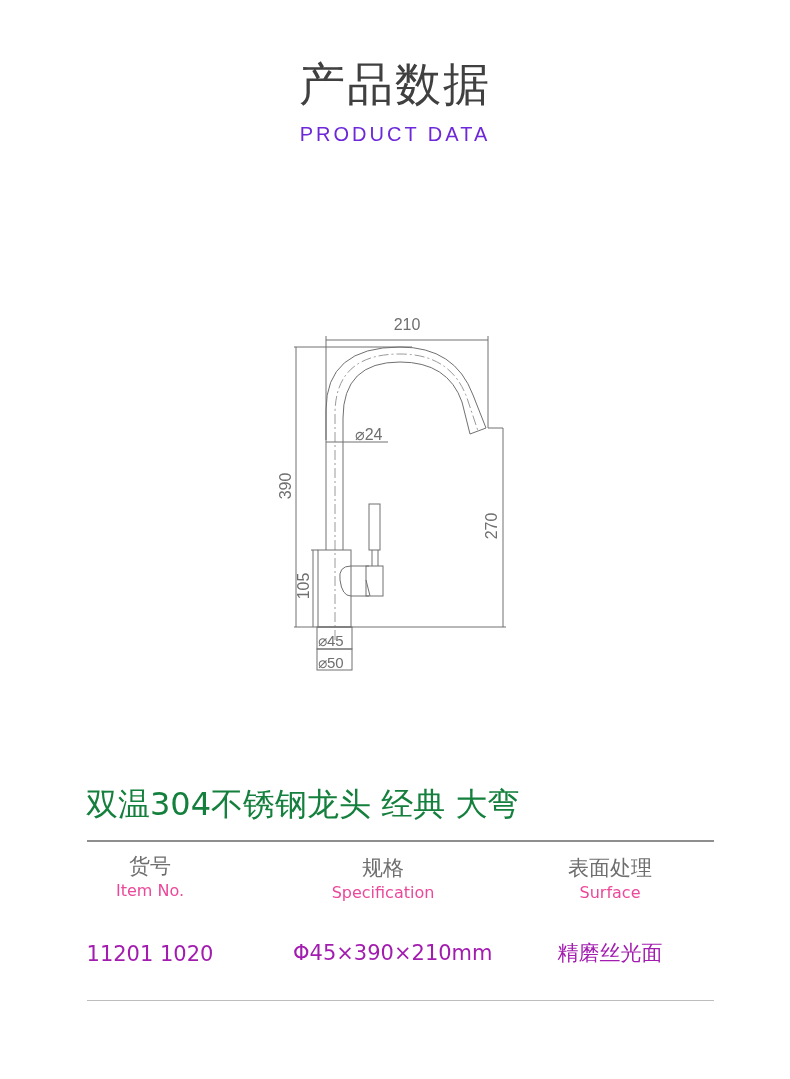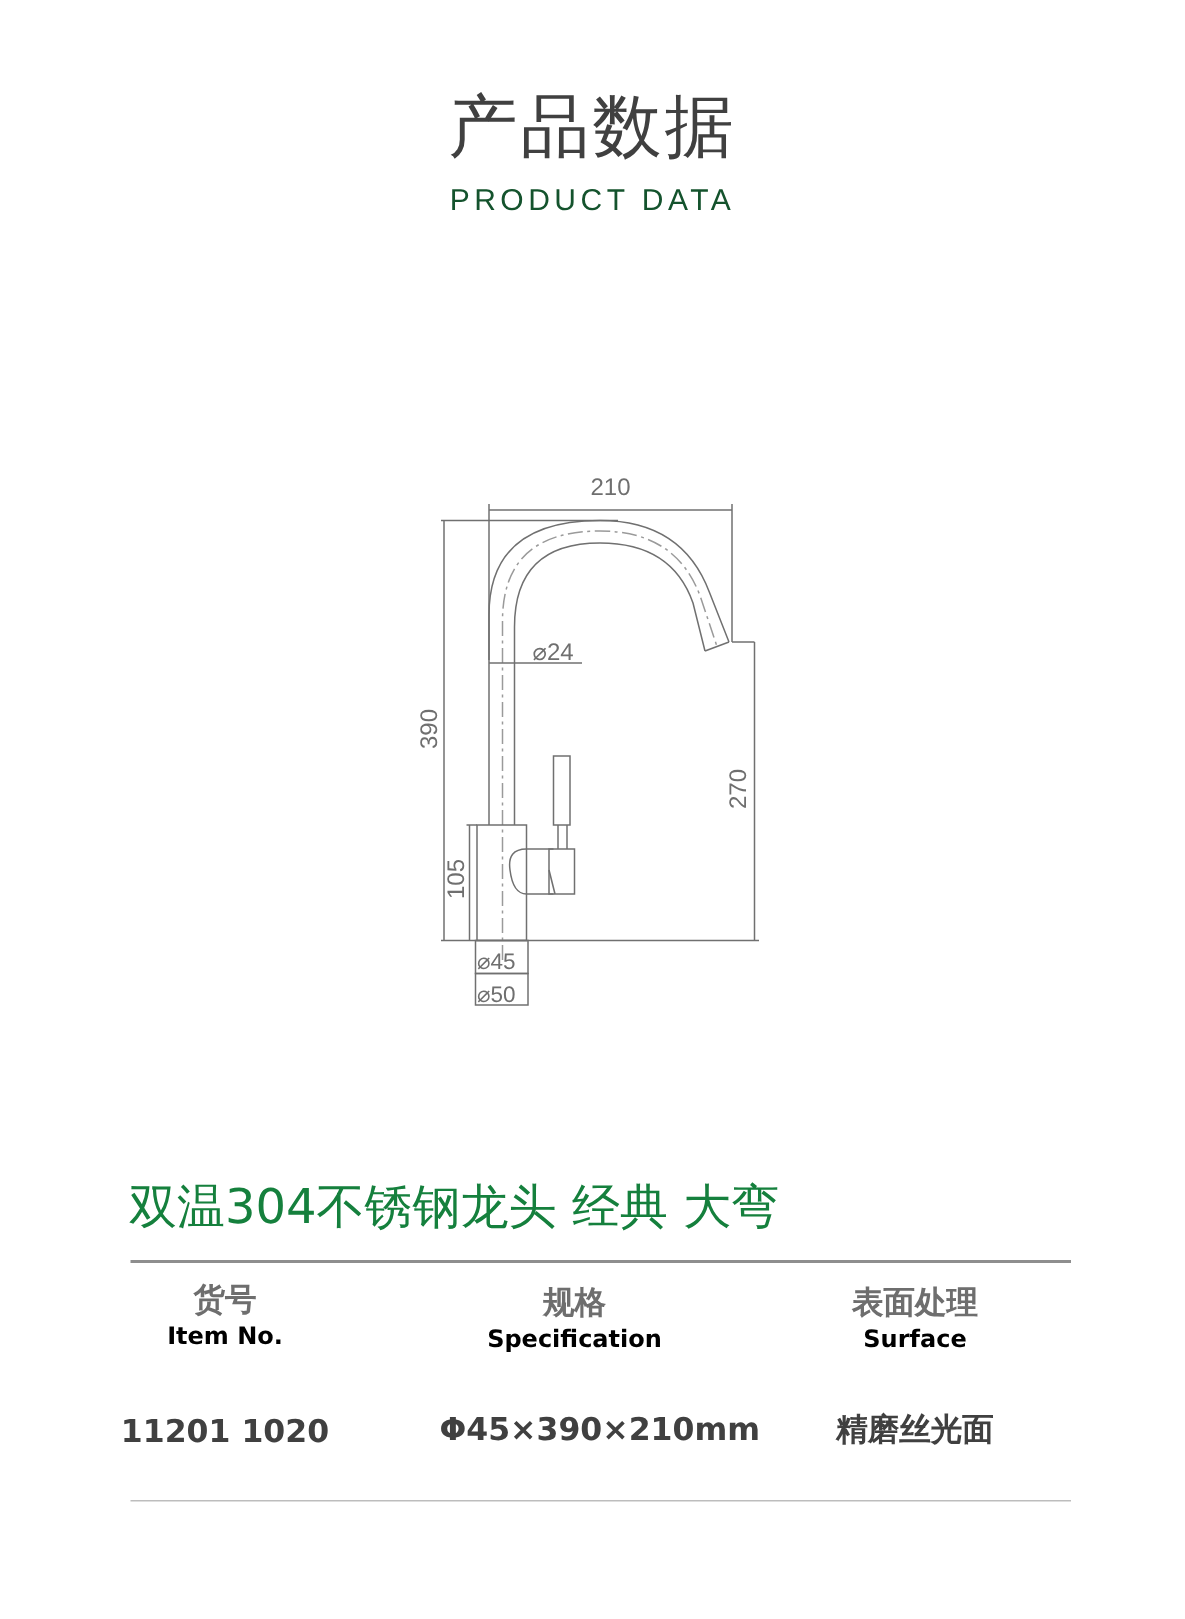--- a/index.html
+++ b/index.html
@@ -25,21 +25,21 @@
       letter-spacing: 2px;
       line-height: 60px;
     }
     .header-subtitle {
       position: absolute;
       left: 0;
       width: 790px;
       top: 120px;
       text-align: center;
       font-size: 20px;
-      color: #14532d;
+      color: #6d28d9;
       letter-spacing: 3px;
       line-height: 28px;
       font-family: "Liberation Sans", "DejaVu Sans", sans-serif;
     }
     .drawing {
       position: absolute;
       left: 0;
       top: 0;
       width: 790px;
       height: 720px;
@@ -70,38 +70,37 @@
       left: 87px;
       top: 1000px;
       width: 627px;
       height: 1px;
       background: #bdbdbd;
     }
     .col {
       position: absolute;
       text-align: center;
       color: #6e6e6e;
-      font-weight: bold;
     }
     .col .zh {
       font-size: 21px;
       line-height: 28px;
       display: block;
     }
     .col .en {
       font-size: 16px;
       line-height: 22px;
       display: block;
-      color: #000000;
+      color: #ec4899;
     }
     .col .val {
       font-size: 21px;
       line-height: 30px;
       display: block;
-      color: #404040;
+      color: #a21caf;
       margin-top: 34px;
     }
     .col-1 { left: 70px; width: 160px; top: 852px; }
     .col-2 { left: 293px; width: 180px; top: 854px; }
     .col-3 { left: 535px; width: 150px; top: 854px; }
     .col-1 .val { margin-top: 37px; }
   </style>
 </head>
 <body>
 

